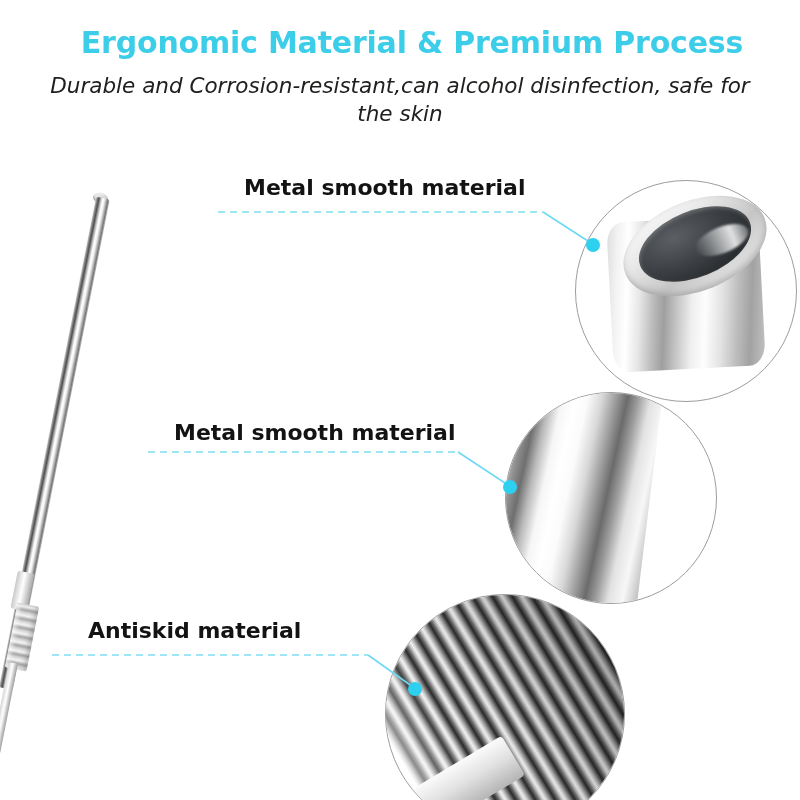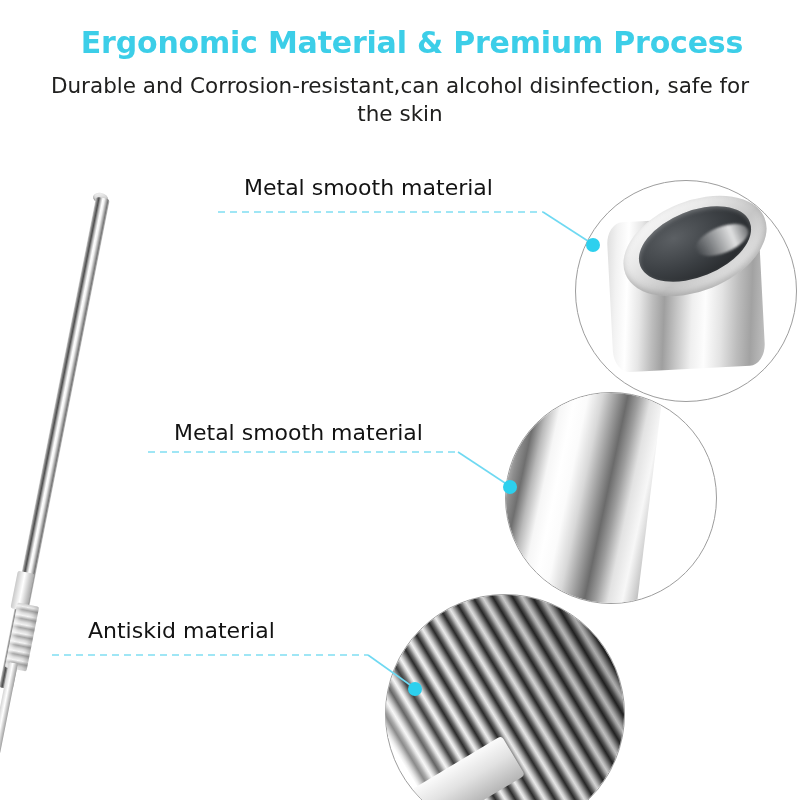--- a/index.html
+++ b/index.html
@@ -37,27 +37,28 @@
   .subhead {
     position: absolute;
     left: 40px;
     top: 72px;
     width: 720px;
     text-align: center;
     font-size: 21.5px;
     font-weight: normal;
     line-height: 1.32;
     color: #20201f;
+    font-style: italic;
   }
 
   
   .callout-label {
     position: absolute;
     font-size: 22px;
-    font-weight: normal;
+    font-weight: bold;
     color: #131313;
     white-space: nowrap;
     line-height: 1;
   }
   #label-1 { left: 244px; top: 177px; }
   #label-2 { left: 174px; top: 422px; }
   #label-3 { left: 88px; top: 620px; }
 
   
   .leader-svg {

